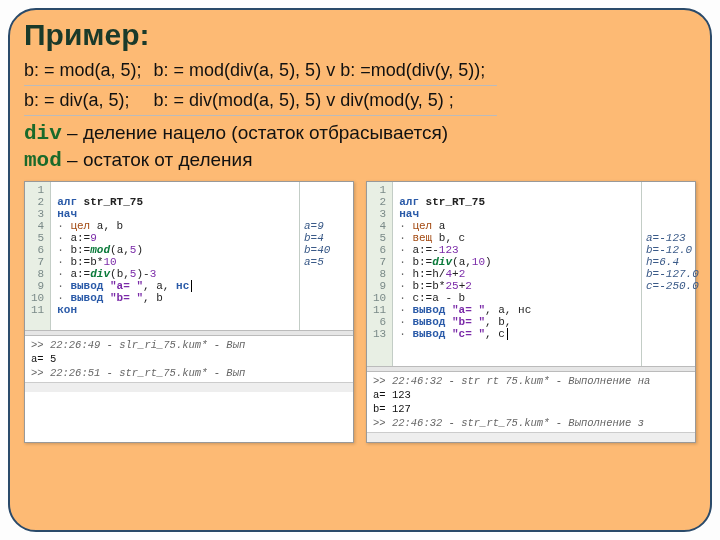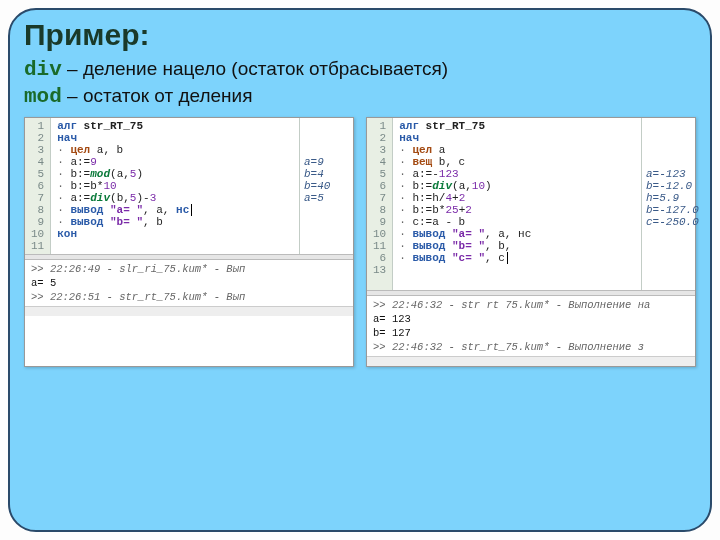--- a/index.html
+++ b/index.html
@@ -10,21 +10,21 @@
     overflow: hidden;
   }
   .frame {
     width: 704px; height: 524px;
     margin: 8px;
     border: 2px solid #2a4a6a;
     border-radius: 28px;
     padding: 8px 14px;
     position: relative;
     overflow: hidden;
-    background: #7dd3fc;
+    background: #fdba74;
   }
   .title {
     font-size: 30px;
     font-weight: bold;
     color: #1a3a2a;
     margin-bottom: 4px;
     font-family: "Arial Black", Arial, sans-serif;
   }
   table.exprs {
     border-collapse: collapse;
@@ -55,30 +55,31 @@
     color: #7a8a88;
     text-align: right;
     padding: 2px 6px;
     border-right: 1px solid #c3cdc6;
   }
   .code {
     flex: 1;
     padding: 2px 6px;
     color: #222;
     position: relative;
+    margin-top: 12px;
   }
   .out-col {
     width: 54px;
     border-left: 1px solid #c3cdc6;
     padding: 2px 4px;
     color: #3a5a88;
     font-style: italic;
   }
   .ckw { color: #2a5aa8; font-weight: bold; }
-  .cty { color: #a34a12; font-weight: bold; }
+  .cty { color: #a34a12; font-weight: normal; }
   .cfn { color: #0a7a3a; font-weight: bold; font-style: italic; }
   .cnum { color: #7a2aa8; }
   .cst { color: #7a2aa8; font-weight: bold; }
   .ctxt { color: #222; font-weight: bold; }
   .shot .hr { height: 6px; background: #e6e6e6; border-top: 1px solid #bbb; border-bottom: 1px solid #bbb; }
   .console {
     padding: 2px 6px;
     background: #fff;
     color: #666;
     font-style: italic;
@@ -95,20 +96,32 @@
     height: 10px; background: #eee; border-top: 1px solid #ccc;
   }
 </style>
 </head>
 <body>
 
 <div class="frame">
 
   <div class="title">Пример:</div>
 
+  <table class="exprs">
+    <tbody>
+        <tr>
+      <td>b: = mod(a, 5);</td>
+      <td>b: = mod(div(a, 5), 5) v b: =mod(div(y, 5));</td>
+    </tr>
+    <tr>
+      <td>b: = div(a, 5);</td>
+      <td>b: = div(mod(a, 5), 5) v div(mod(y, 5) ;</td>
+    </tr>
+  </tbody>
+    </table>
 
   <div class="defs">
     <span class="kw">div</span><span> – деление нацело (остаток отбрасывается)</span><br>
     <span class="kw">mod</span><span> – остаток от деления</span>
   </div>
 
   <div class="shots">
 
     <div class="shot">
       <div class="code-wrap">
@@ -195,21 +208,21 @@
           <div>&nbsp;</div>
           <div>&nbsp;</div>
         </div>
         <div class="out-col">
           <div>&nbsp;</div>
           <div>&nbsp;</div>
           <div>&nbsp;</div>
           <div>&nbsp;</div>
           <div>a=-123</div>
           <div>b=-12.0</div>
-          <div>h=5.9</div>
+          <div>h=6.4</div>
           <div>b=-127.0</div>
           <div>c=-250.0</div>
           <div>&nbsp;</div>
           <div>&nbsp;</div>
           <div>&nbsp;</div>
           <div>&nbsp;</div>
           <div>&nbsp;</div>
         </div>
       </div>
       <div class="hr"></div>

